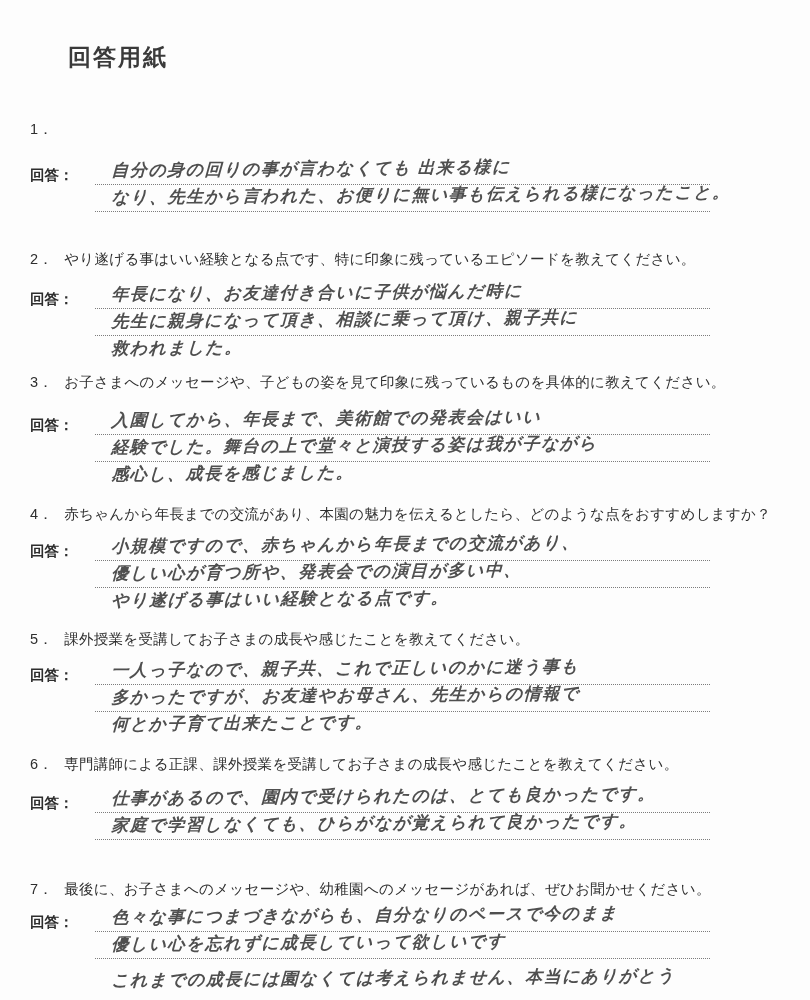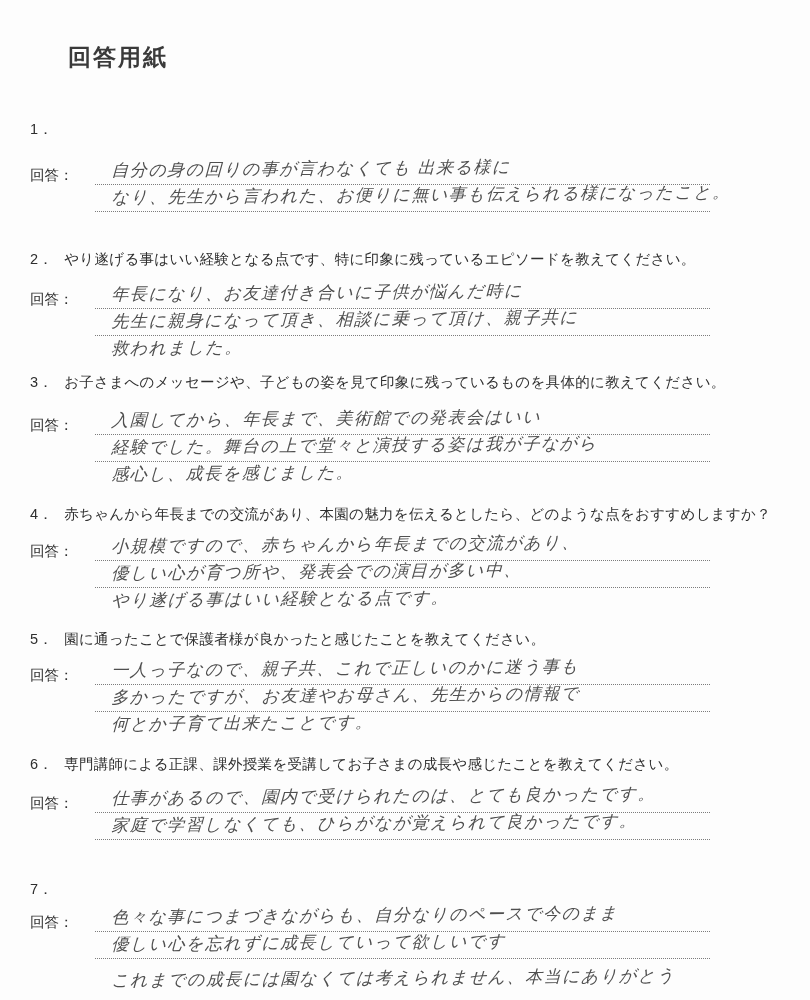--- a/index.html
+++ b/index.html
@@ -40,20 +40,21 @@
   .q-num {
     flex-shrink: 0;
     margin-right: 11px;
   }
   .answer-block {
     position: absolute;
     left: 30px;
     width: 762px;
     display: flex;
     align-items: flex-start;
+    font-weight: bold;
   }
   .answer-label {
     flex-shrink: 0;
     width: 56px;
     font-size: 14.5px;
     color: #2e2e2e;
     padding-top: 8px;
   }
   .answer-lines {
     margin-left: 9px;
@@ -133,21 +134,21 @@
     <div class="answer-label">回答：</div>
     <div class="answer-lines">
       <div class="hand-line underlined"><span class="ink">小規模ですので、赤ちゃんから年長までの交流があり、</span></div>
       <div class="hand-line underlined"><span class="ink">優しい心が育つ所や、発表会での演目が多い中、</span></div>
       <div class="hand-line"><span class="ink">やり遂げる事はいい経験となる点です。</span></div>
     </div>
   </div>
 
   <div class="question" style="top:630px">
     <span class="q-num">5．</span>
-    <span>園に通ったことで保護者様が良かったと感じたことを教えてください。</span>
+    <span>課外授業を受講してお子さまの成長や感じたことを教えてください。</span>
   </div>
   <div class="answer-block" style="top:658px">
     <div class="answer-label">回答：</div>
     <div class="answer-lines">
       <div class="hand-line underlined"><span class="ink">一人っ子なので、親子共、これで正しいのかに迷う事も</span></div>
       <div class="hand-line underlined"><span class="ink">多かったですが、お友達やお母さん、先生からの情報で</span></div>
       <div class="hand-line"><span class="ink">何とか子育て出来たことです。</span></div>
     </div>
   </div>
 
@@ -158,20 +159,21 @@
   <div class="answer-block" style="top:786px">
     <div class="answer-label">回答：</div>
     <div class="answer-lines">
       <div class="hand-line underlined"><span class="ink">仕事があるので、園内で受けられたのは、とても良かったです。</span></div>
       <div class="hand-line underlined"><span class="ink">家庭で学習しなくても、ひらがなが覚えられて良かったです。</span></div>
     </div>
   </div>
 
   <div class="question" style="top:880px">
     <span class="q-num">7．</span>
+    <span>最後に、お子さまへのメッセージや、幼稚園へのメッセージがあれば、ぜひお聞かせください。</span>
   </div>
   <div class="answer-block" style="top:905px">
     <div class="answer-label">回答：</div>
     <div class="answer-lines">
       <div class="hand-line underlined"><span class="ink">色々な事につまづきながらも、自分なりのペースで今のまま</span></div>
       <div class="hand-line underlined"><span class="ink">優しい心を忘れずに成長していって欲しいです</span></div>
       <div class="hand-line gap-top"><span class="ink">これまでの成長には園なくては考えられません、本当にありがとう</span></div>
     </div>
   </div>
 

